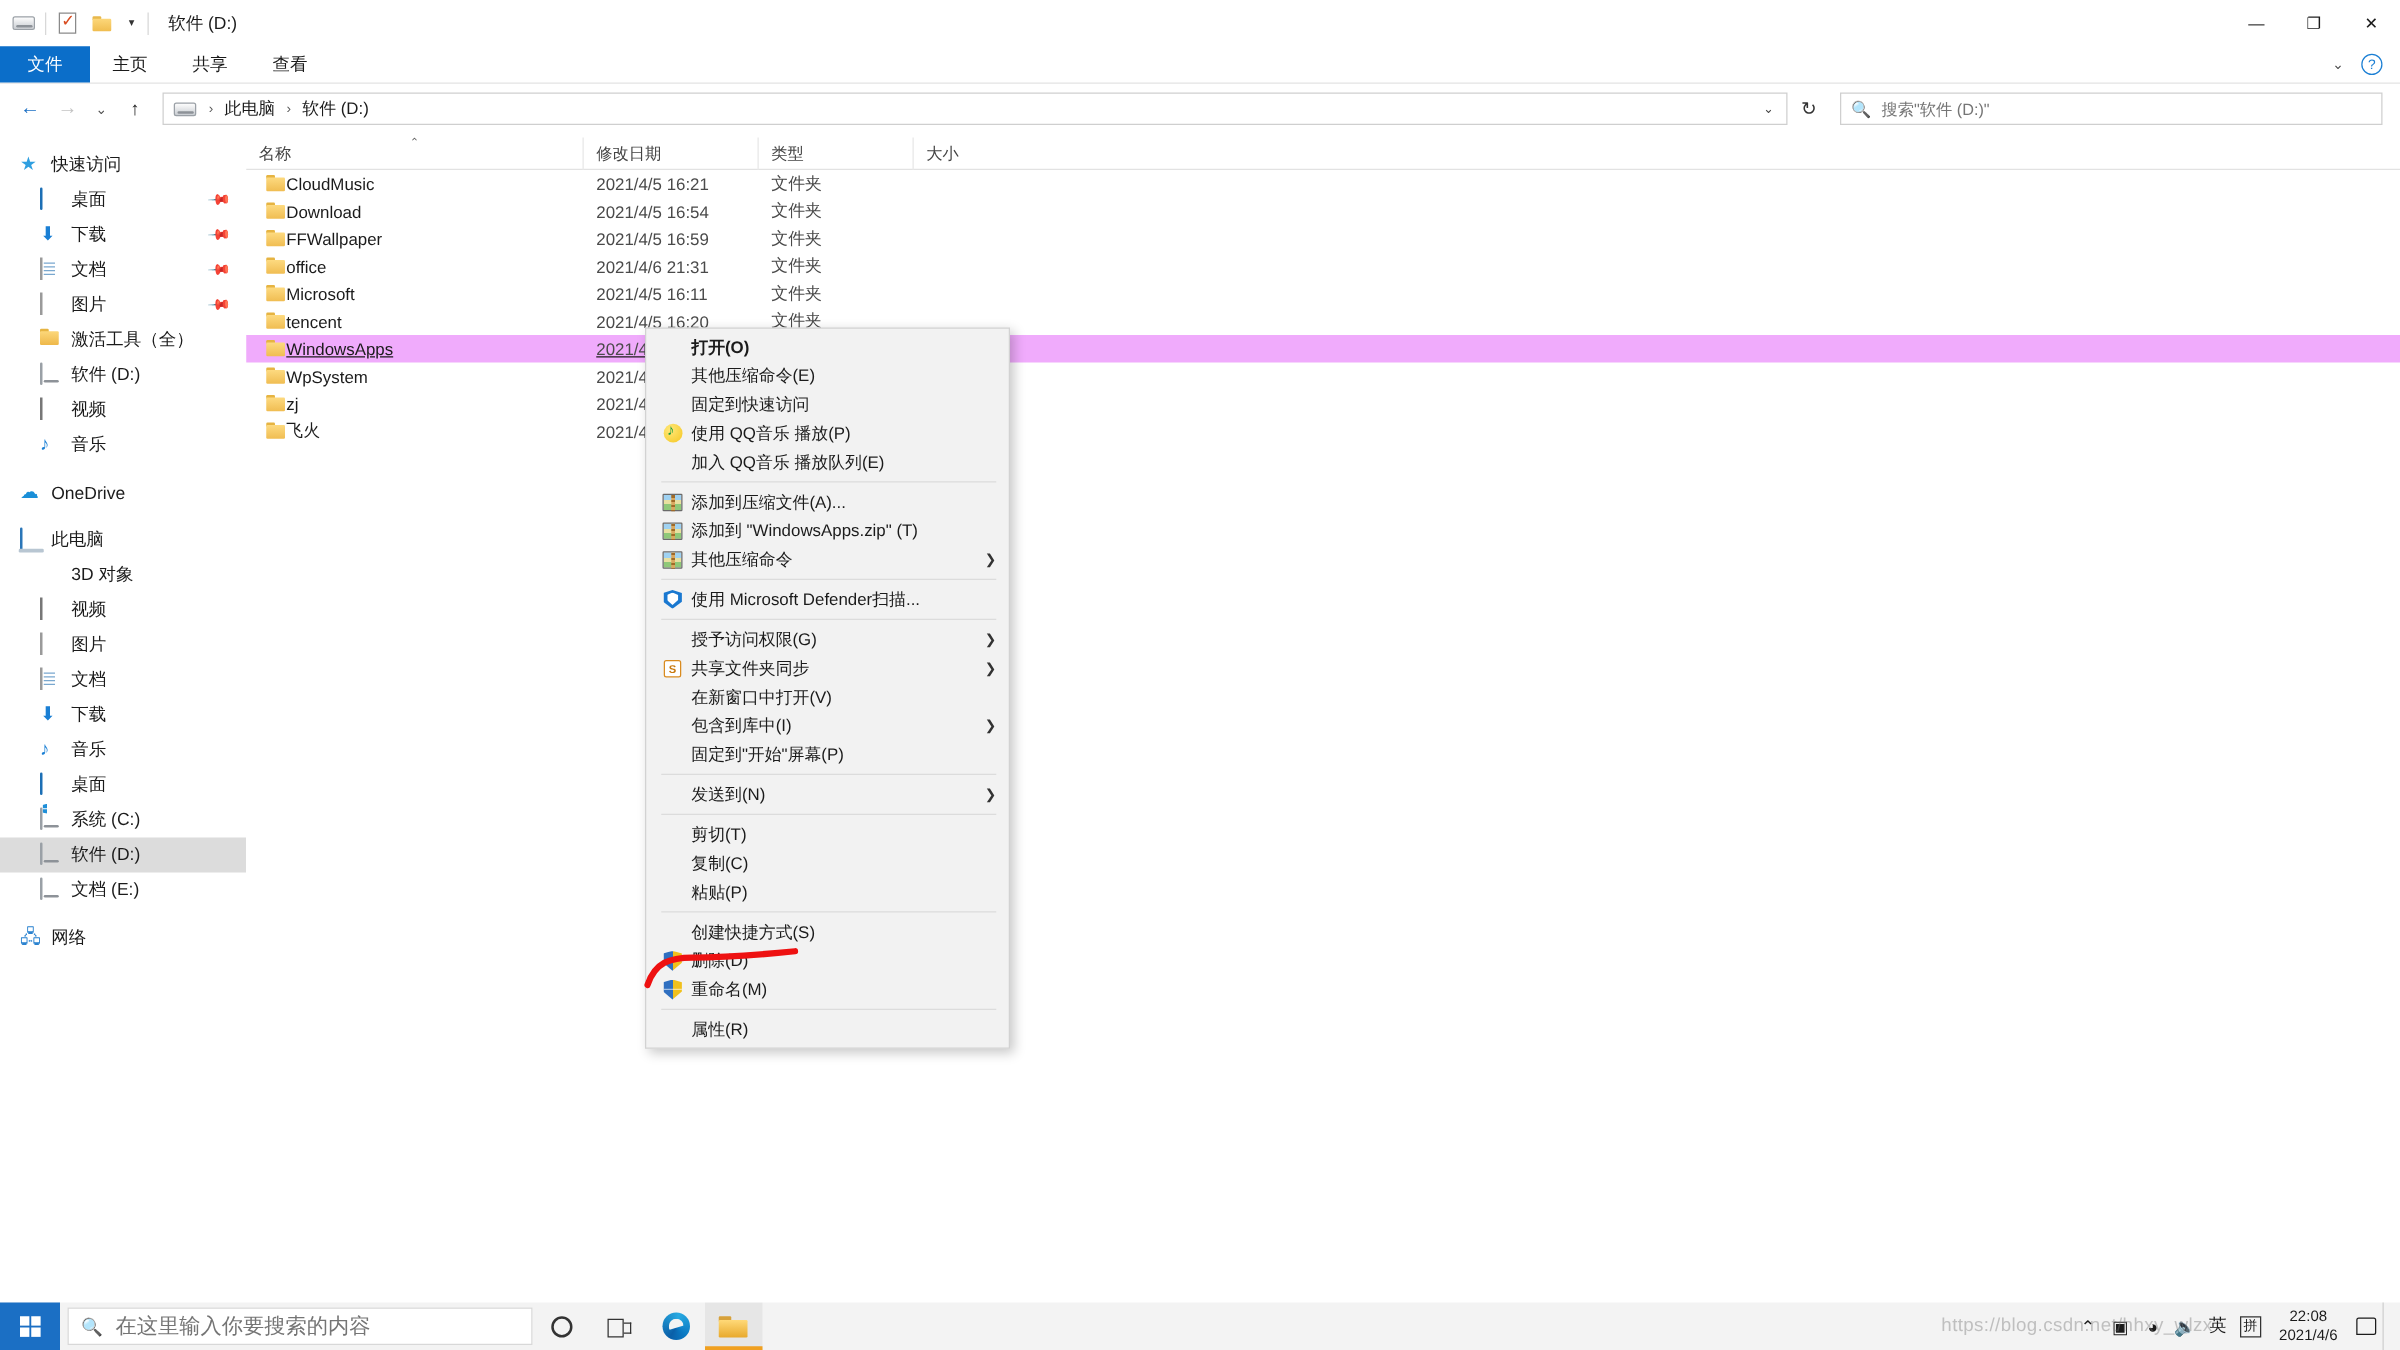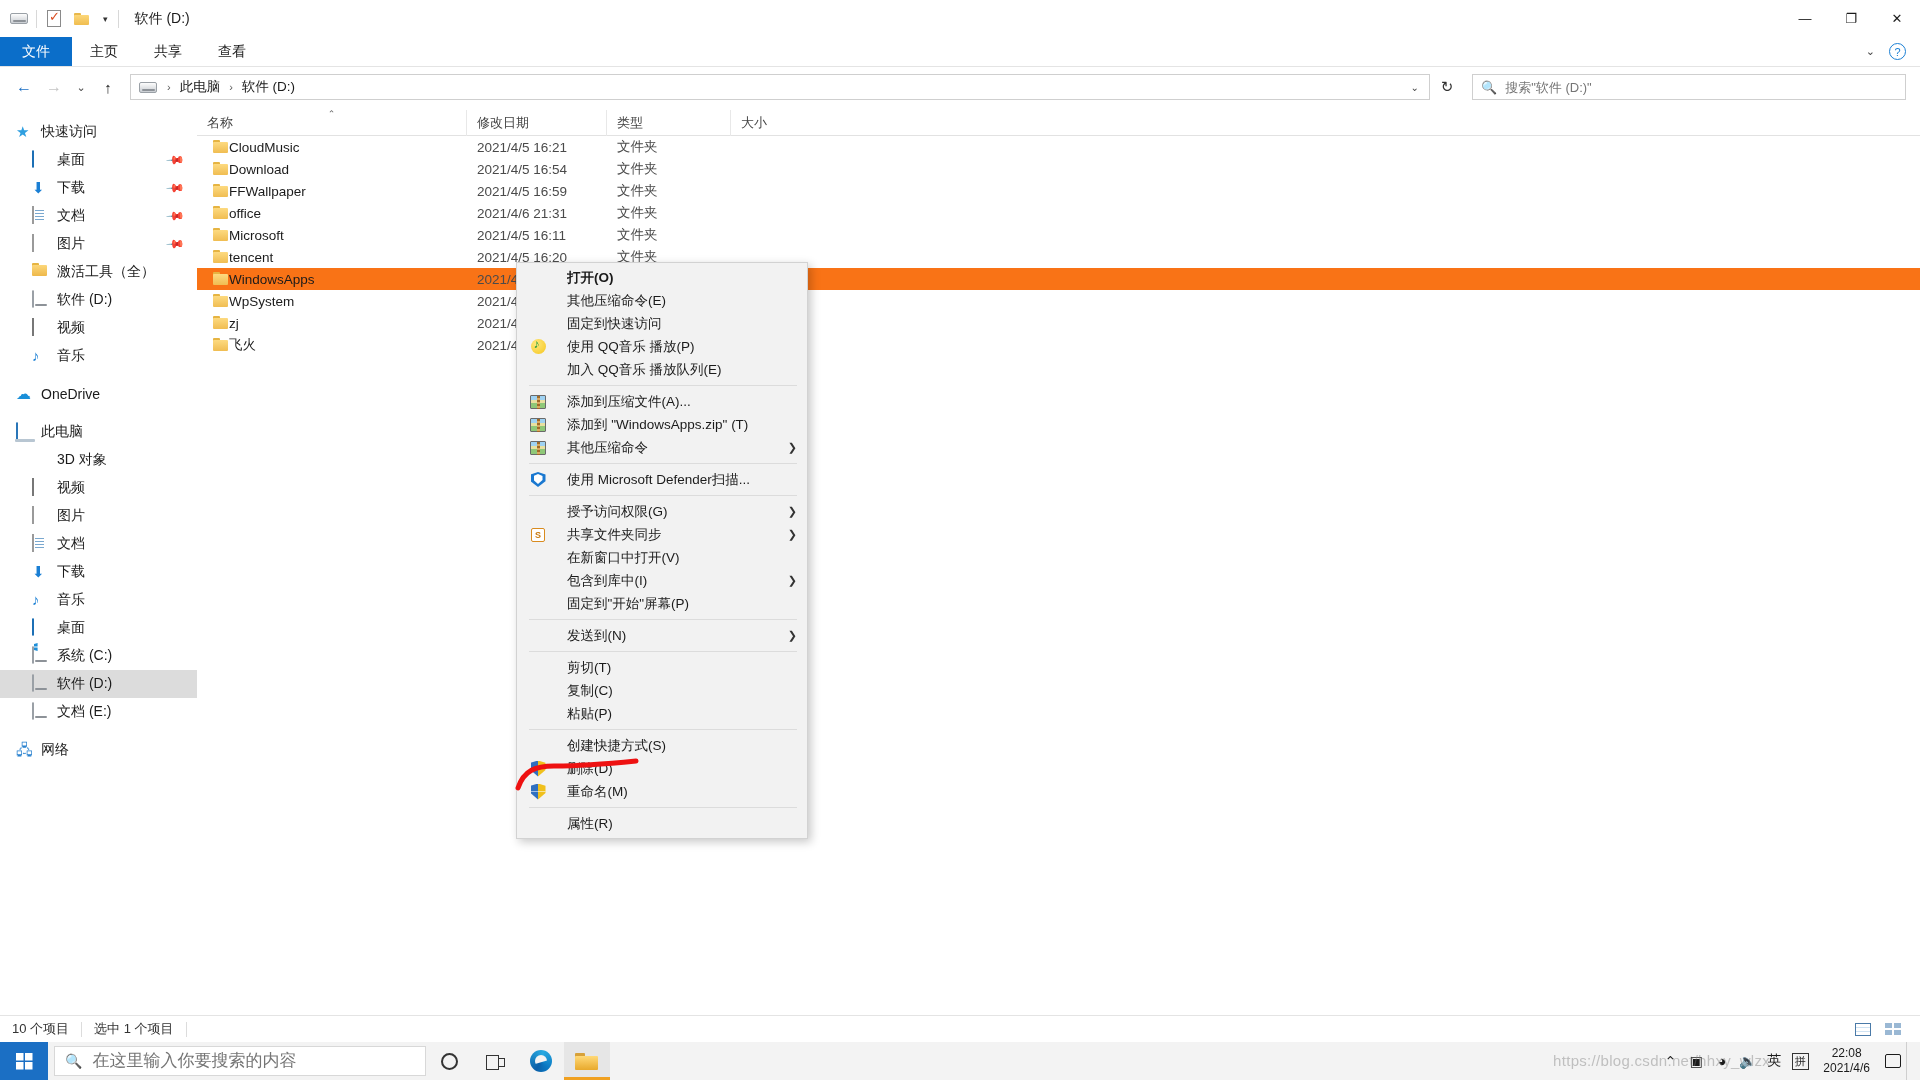--- a/index.html
+++ b/index.html
@@ -223,42 +223,42 @@
   }
   .sort-caret {
     position: absolute; left: 50%; top: -1px; transform: translateX(-50%);
     font-size: 9px; color: #666;
   }
   .rows { position: relative; }
   .row {
     height: 22px; display: flex; align-items: center; font-size: 13.5px;
     color: #1b1b1b;
   }
-  .row.selected { background: #f97316; }
+  .row.selected { background: #f0abfc; text-decoration: underline; }
   .cell-name { display: flex; align-items: center; gap: 0; padding-left: 16px; }
   .cell { color: #4a4a4a; padding-left: 10px; }
   .fileicon { width: 16px; height: 14px; position: relative; flex: 0 0 16px; }
   .fileicon::before {
     content: ""; position: absolute; left: 0; top: 0; width: 7px; height: 3px;
     background: #e6b442; border-radius: 1px 1px 0 0;
   }
   .fileicon::after {
     content: ""; position: absolute; left: 0; top: 2px; width: 15px; height: 11px;
     background: linear-gradient(#fdda80, #f0bd52); border-radius: 1px;
   }
 
   
   .ctxmenu {
     position: absolute; left: 516px; top: 262px; width: 292px;
     background: #f2f2f2; border: 1px solid #d2d2d2;
     box-shadow: 3px 3px 9px rgba(0,0,0,0.22);
     padding: 3px 0; z-index: 40;
   }
   .ctxitem {
-    height: 23px; display: flex; align-items: center; gap: 20px;
+    height: 23px; display: flex; align-items: center; gap: 6px;
     padding: 0 10px 0 12px; font-size: 13.5px; color: #1b1b1b;
     position: relative; white-space: nowrap;
   }
   .ctxitem.bold { font-weight: bold; }
   .ctxicon {
     width: 18px; height: 18px; flex: 0 0 18px; position: relative;
     display: flex; align-items: center; justify-content: center;
   }
   .ctxlabel { flex: 1; overflow: hidden; text-overflow: ellipsis; }
   .submenu-arrow { font-size: 11px; color: #333; }
@@ -840,34 +840,20 @@
     <div class="ctxitem">
       <span class="ctxicon"></span>
       <span class="ctxlabel">属性(R)</span>
     </div>
   </div>
 
   <svg class="annotation" viewBox="0 0 140 46">
     <path d="M8 36 C 14 18, 26 14, 44 14 C 68 14, 96 12, 126 9" stroke="#ee1111" stroke-width="5" fill="none" stroke-linecap="round"></path>
   </svg>
 
-  <div class="statusbar">
-    <div class="st-item">10 个项目</div>
-    <div class="st-div"></div>
-    <div class="st-item">选中 1 个项目</div>
-    <div class="st-div"></div>
-    <div class="viewbtns">
-      <div class="vbtn">
-          <span class="vb-details"></span>
-        </div>
-      <div class="vbtn">
-          <span class="vb-thumbs"></span>
-        </div>
-    </div>
-  </div>
 
   <div class="taskbar">
     <div class="startbtn">
       <span class="win-logo"></span>
     </div>
     <div class="tb-search">
       <span class="tb-search-ico">🔍</span>
       <input type="text" placeholder="在这里输入你要搜索的内容" style="">
     </div>
     <div class="tb-btn">

